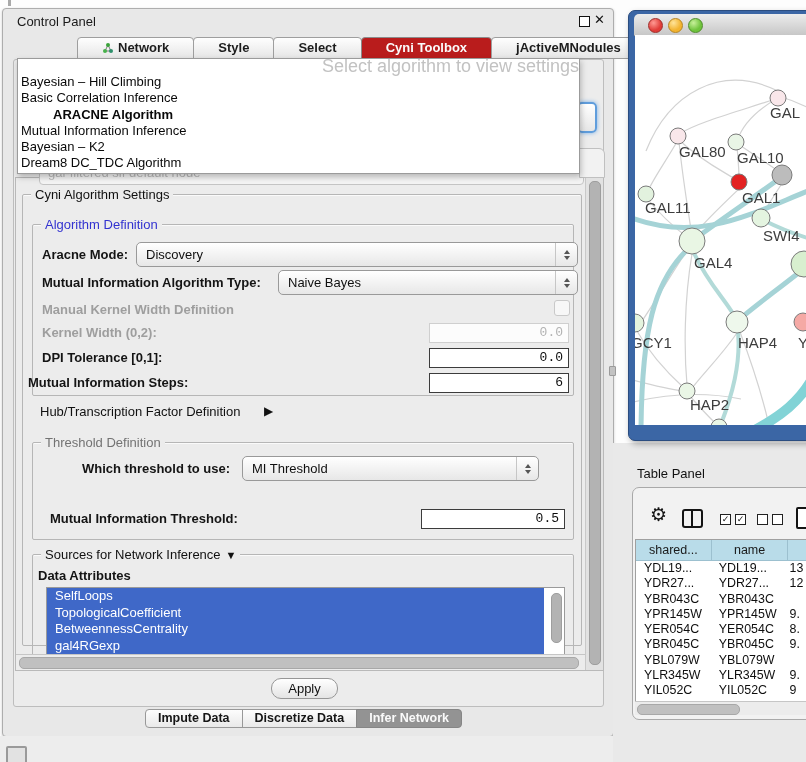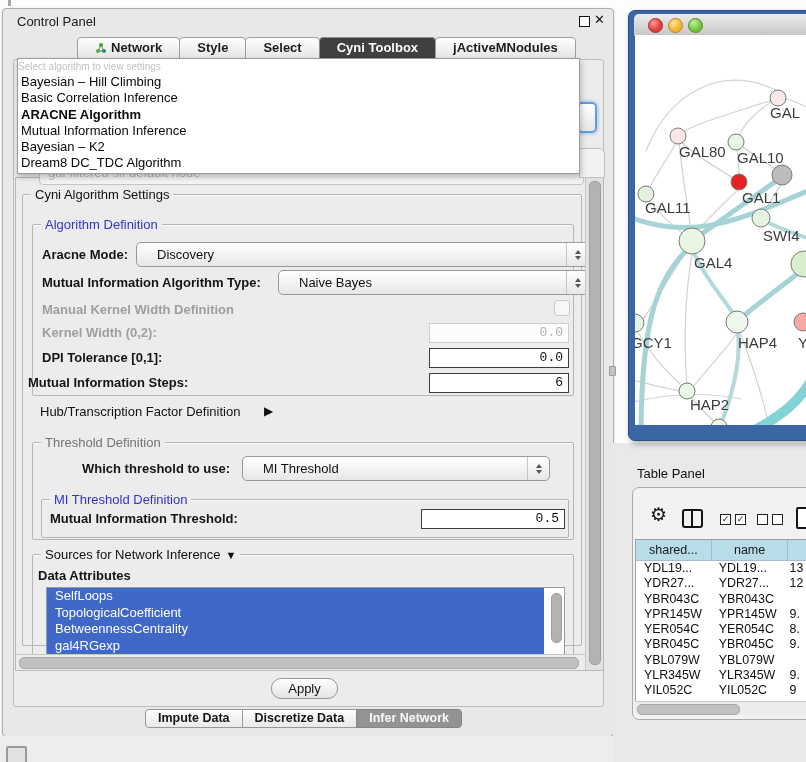--- a/index.html
+++ b/index.html
@@ -8,50 +8,50 @@
   .abs{position:absolute;}
   
   .cp-window{left:2px;top:8px;width:610px;height:727px;background:#e8e8e8;
              border:1px solid #adadad;border-radius:4px;box-shadow:0 1px 3px rgba(0,0,0,.18);}
   .cp-titlebar{left:0;top:0;width:100%;height:26px;}
   .cp-title{left:14px;top:5px;font-size:13px;color:#1a1a1a;}
   .float-icon{left:576px;top:7px;width:9px;height:9px;border:1.6px solid #111;background:#fff;}
   .close-icon{left:591px;top:3px;font-size:13px;font-weight:bold;color:#111;}
   
   .tabstrip{left:75px;top:28px;height:22px;display:flex;}
-  .tab{height:20px;line-height:20px;padding:0 17px;font-size:13px;font-weight:600;color:#1c1c1c;
+  .tab{height:20px;line-height:20px;padding:0 24px;font-size:13px;font-weight:600;color:#1c1c1c;
        background:linear-gradient(#fefefe,#e6e6e6);border:1px solid #9e9e9e;margin-left:-1px;
        border-radius:4px 4px 0 0;white-space:nowrap;display:flex;align-items:center;gap:4px;}
-  .tab.sel{background:#404040;color:#fbfbfb;border-color:#8b8b8b;}
+  .tab.sel{background:#b91c1c;color:#fbfbfb;border-color:#8b8b8b;}
   .net-tab-icon{width:12px;height:12px;display:inline-block;}
   .content-panel{left:10px;top:50px;width:589px;height:646px;background:#ececec;
                  border:1px solid #bdbdbd;border-radius:3px;}
   
   .dd{left:14px;top:49px;width:561px;height:114px;background:#fff;border:1px solid #9b9b9b;
       box-shadow:1px 3px 6px rgba(0,0,0,.25);z-index:10;}
-  .dd-hint{height:15px;line-height:15px;text-align:left;color:#c2c2c2;font-size:10px;}
+  .dd-hint{height:15px;line-height:15px;text-align:right;color:#c2c2c2;font-size:18px;}
   .dd-item{height:16.3px;line-height:16.3px;font-size:13px;padding-left:3px;color:#090909;}
-  .dd-item.bold{font-weight:bold;}
+  .dd-item.bold{font-weight:bold;margin-left:32px;}
   
   .bg-combo{left:36px;top:152px;width:535px;height:22px;background:#f4f4f4;border:1px solid #c4c4c4;
             border-radius:4px;z-index:5;color:#b9b9b9;font-size:13px;line-height:22px;padding-left:8px;overflow:hidden;}
   .combo-frag-blue{left:574px;top:93px;width:16px;height:27px;background:linear-gradient(#fff,#e6e6e6);
             border:2px solid #5f9ddc;border-radius:5px;box-shadow:0 0 4px #7ab0e8;z-index:5;}
   .combo-frag2{left:576px;top:139px;width:24px;height:28px;background:#f2f2f2;border:1px solid #c0c0c0;
             border-radius:0 6px 0 0;z-index:5;}
   
   .pane{left:12px;top:168px;width:587px;height:492px;background:#ececec;border:1px solid #b9b9b9;overflow:hidden;}
   .grp{border:1px solid #b6b6b6;border-radius:2px;box-shadow:inset 0 1px 0 #fafafa;}
   .grp-title{position:absolute;top:-8px;left:8px;background:#ececec;padding:0 4px;font-size:13px;white-space:nowrap;}
   .t-blue{color:#3232d0;}
   .t-green{color:#737373;}
   .lbl{font-size:13px;font-weight:bold;color:#141414;white-space:nowrap;}
   .lbl-gray{color:#9e9e9e;}
   .combo{background:linear-gradient(#ffffff,#e7e7e7);border:1px solid #999;border-radius:5px;
-         font-size:13px;display:flex;align-items:center;padding-left:20px;color:#101010;}
+         font-size:13px;display:flex;align-items:center;padding-left:9px;color:#101010;}
   .spinner{position:absolute;right:0;top:0;bottom:0;width:21px;border-left:1px solid #c6c6c6;
            display:flex;flex-direction:column;align-items:center;justify-content:center;gap:2px;}
   .tri-up{width:0;height:0;border-left:3.5px solid transparent;border-right:3.5px solid transparent;border-bottom:4.5px solid #555;}
   .tri-dn{width:0;height:0;border-left:3.5px solid transparent;border-right:3.5px solid transparent;border-top:4.5px solid #555;}
   .field{background:#fff;border:1px solid #3c3c3c;font-size:13px;text-align:right;padding:0 5px;line-height:18px;color:#0d0d0d;font-family:Liberation Mono, monospace;}
   .field.dis{border-color:#cfcfcf;color:#b3b3b3;background:#fcfcfc;}
   .chk{width:14px;height:14px;border:1px solid #c9c9c9;border-radius:3px;background:#f7f7f7;}
   .exp-arrow{font-size:12px;color:#111;}
   .listbox{background:#fff;border:1px solid #9a9a9a;overflow:hidden;}
   .list-item{height:16.5px;line-height:16.5px;font-size:13px;color:#fff;background:#3f68c8;padding-left:8px;width:489px;}
@@ -191,23 +191,20 @@
     <div class="abs grp" style="left:16px;top:264px;width:540px;height:96px;">
       <span class="grp-title t-green">Threshold Definition</span>
     </div>
     <span class="abs lbl" style="left:66px;top:283px;">Which threshold to use:</span>
     <div class="abs combo" style="left:226px;top:278px;width:286px;height:23px;">
       <span>MI Threshold</span>
       <span class="spinner">
           <span class="tri-up"></span>
           <span class="tri-dn"></span>
         </span>
-    </div>
-    <div class="abs grp" style="left:25px;top:321px;width:526px;height:37px;">
-      <span class="grp-title t-blue">MI Threshold Definition</span>
     </div>
     <span class="abs lbl" style="left:34px;top:333px;">Mutual Information Threshold:</span>
     <div class="abs field" style="left:405px;top:331px;width:132px;height:18px;">0.5</div>
 
     <div class="abs grp" style="left:16px;top:376px;width:540px;height:108px;">
       <span class="grp-title" style="display:flex;gap:5px;align-items:center;">
         <span>Sources for Network Inference</span>
         <span style="font-size:11px;">▼</span>
       </span>
     </div>

